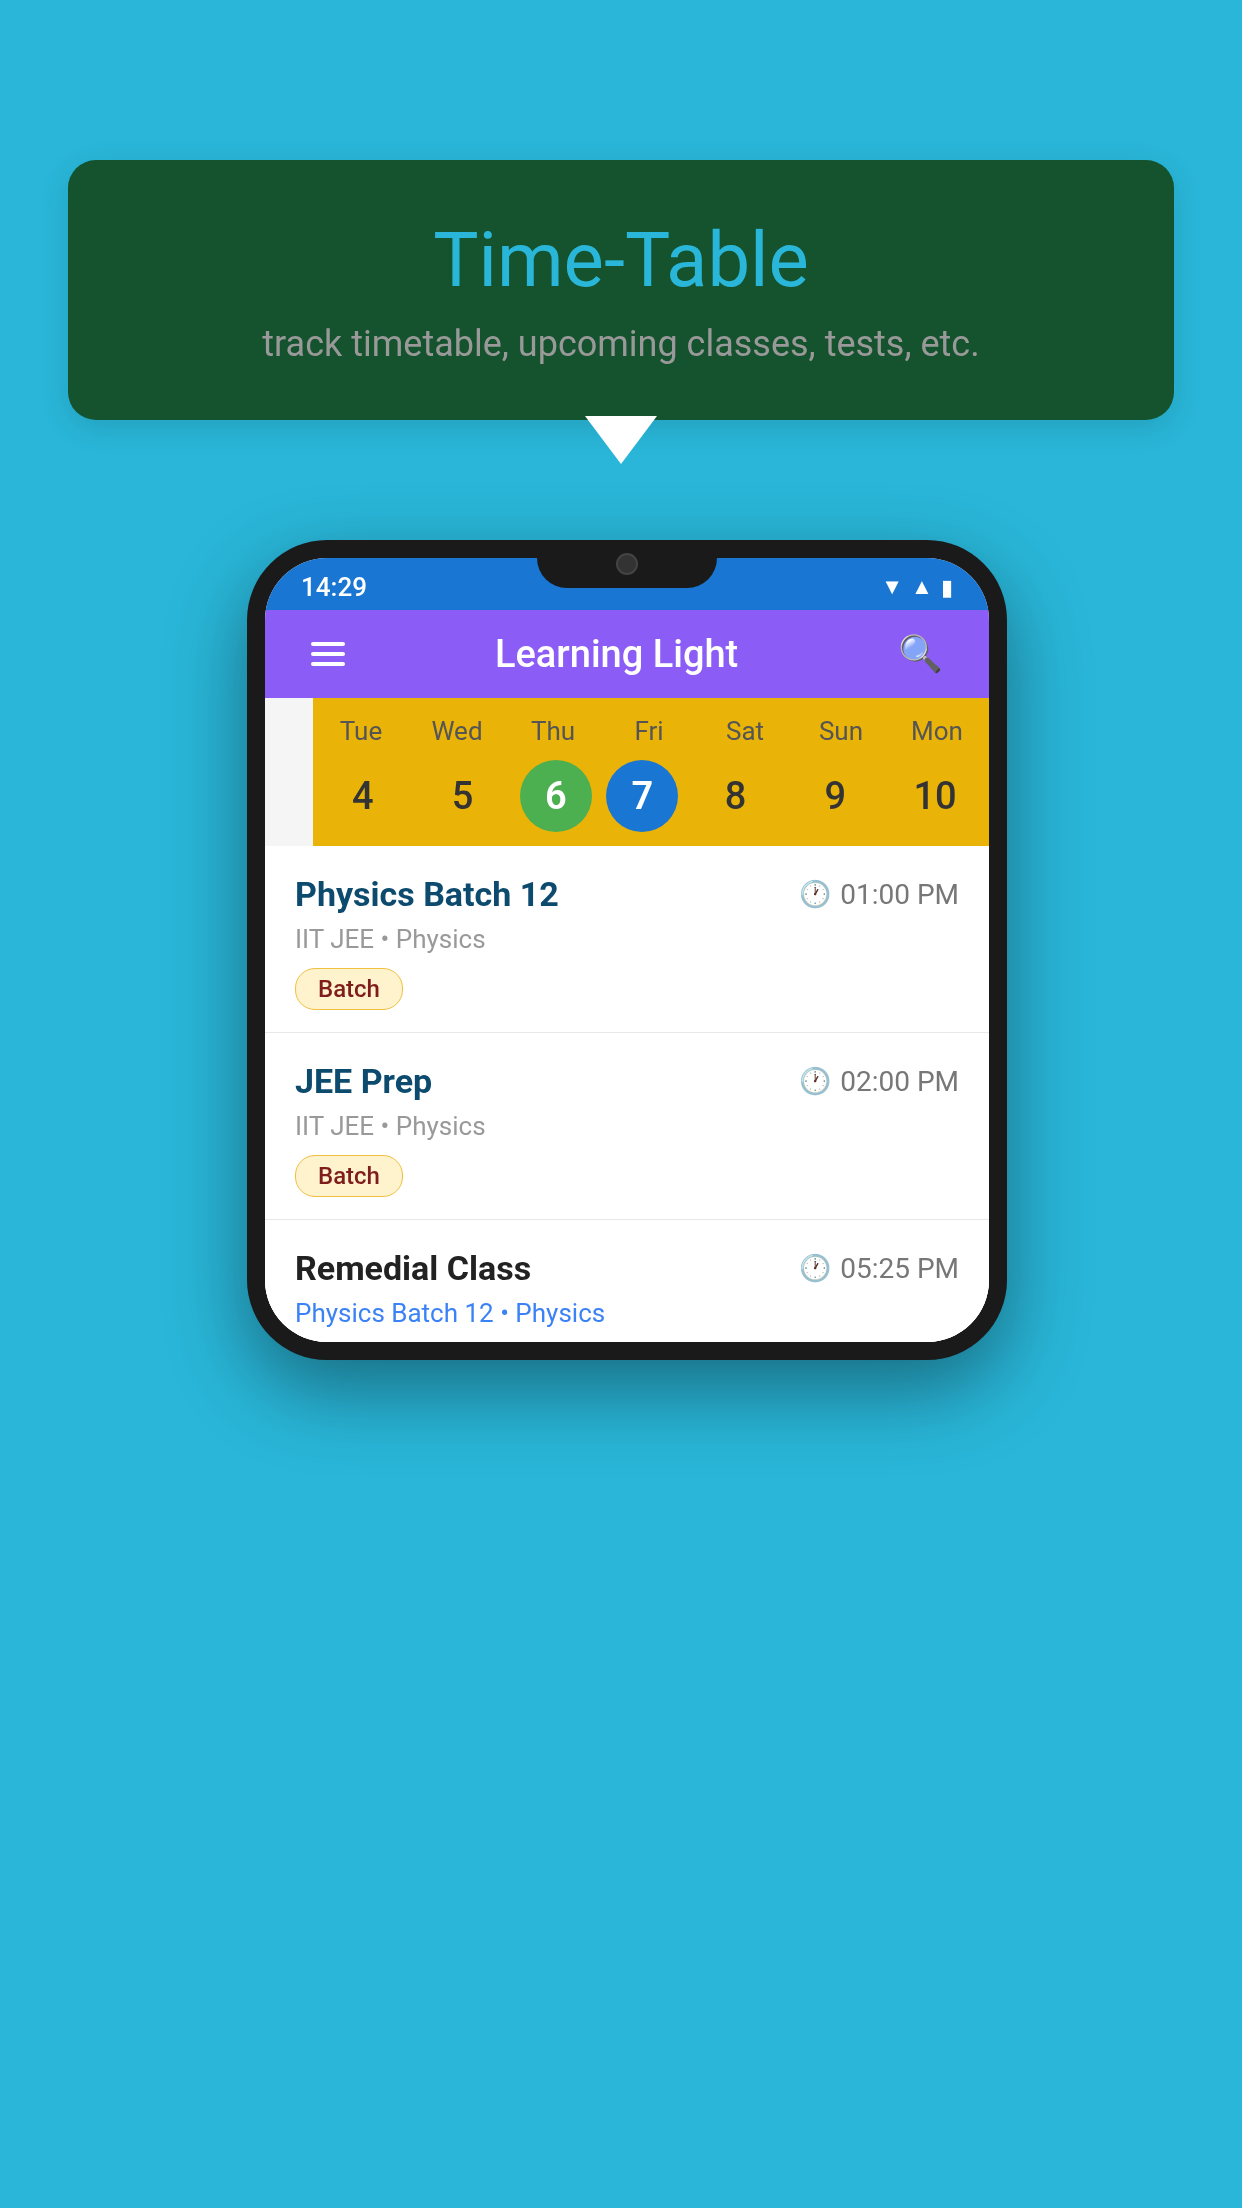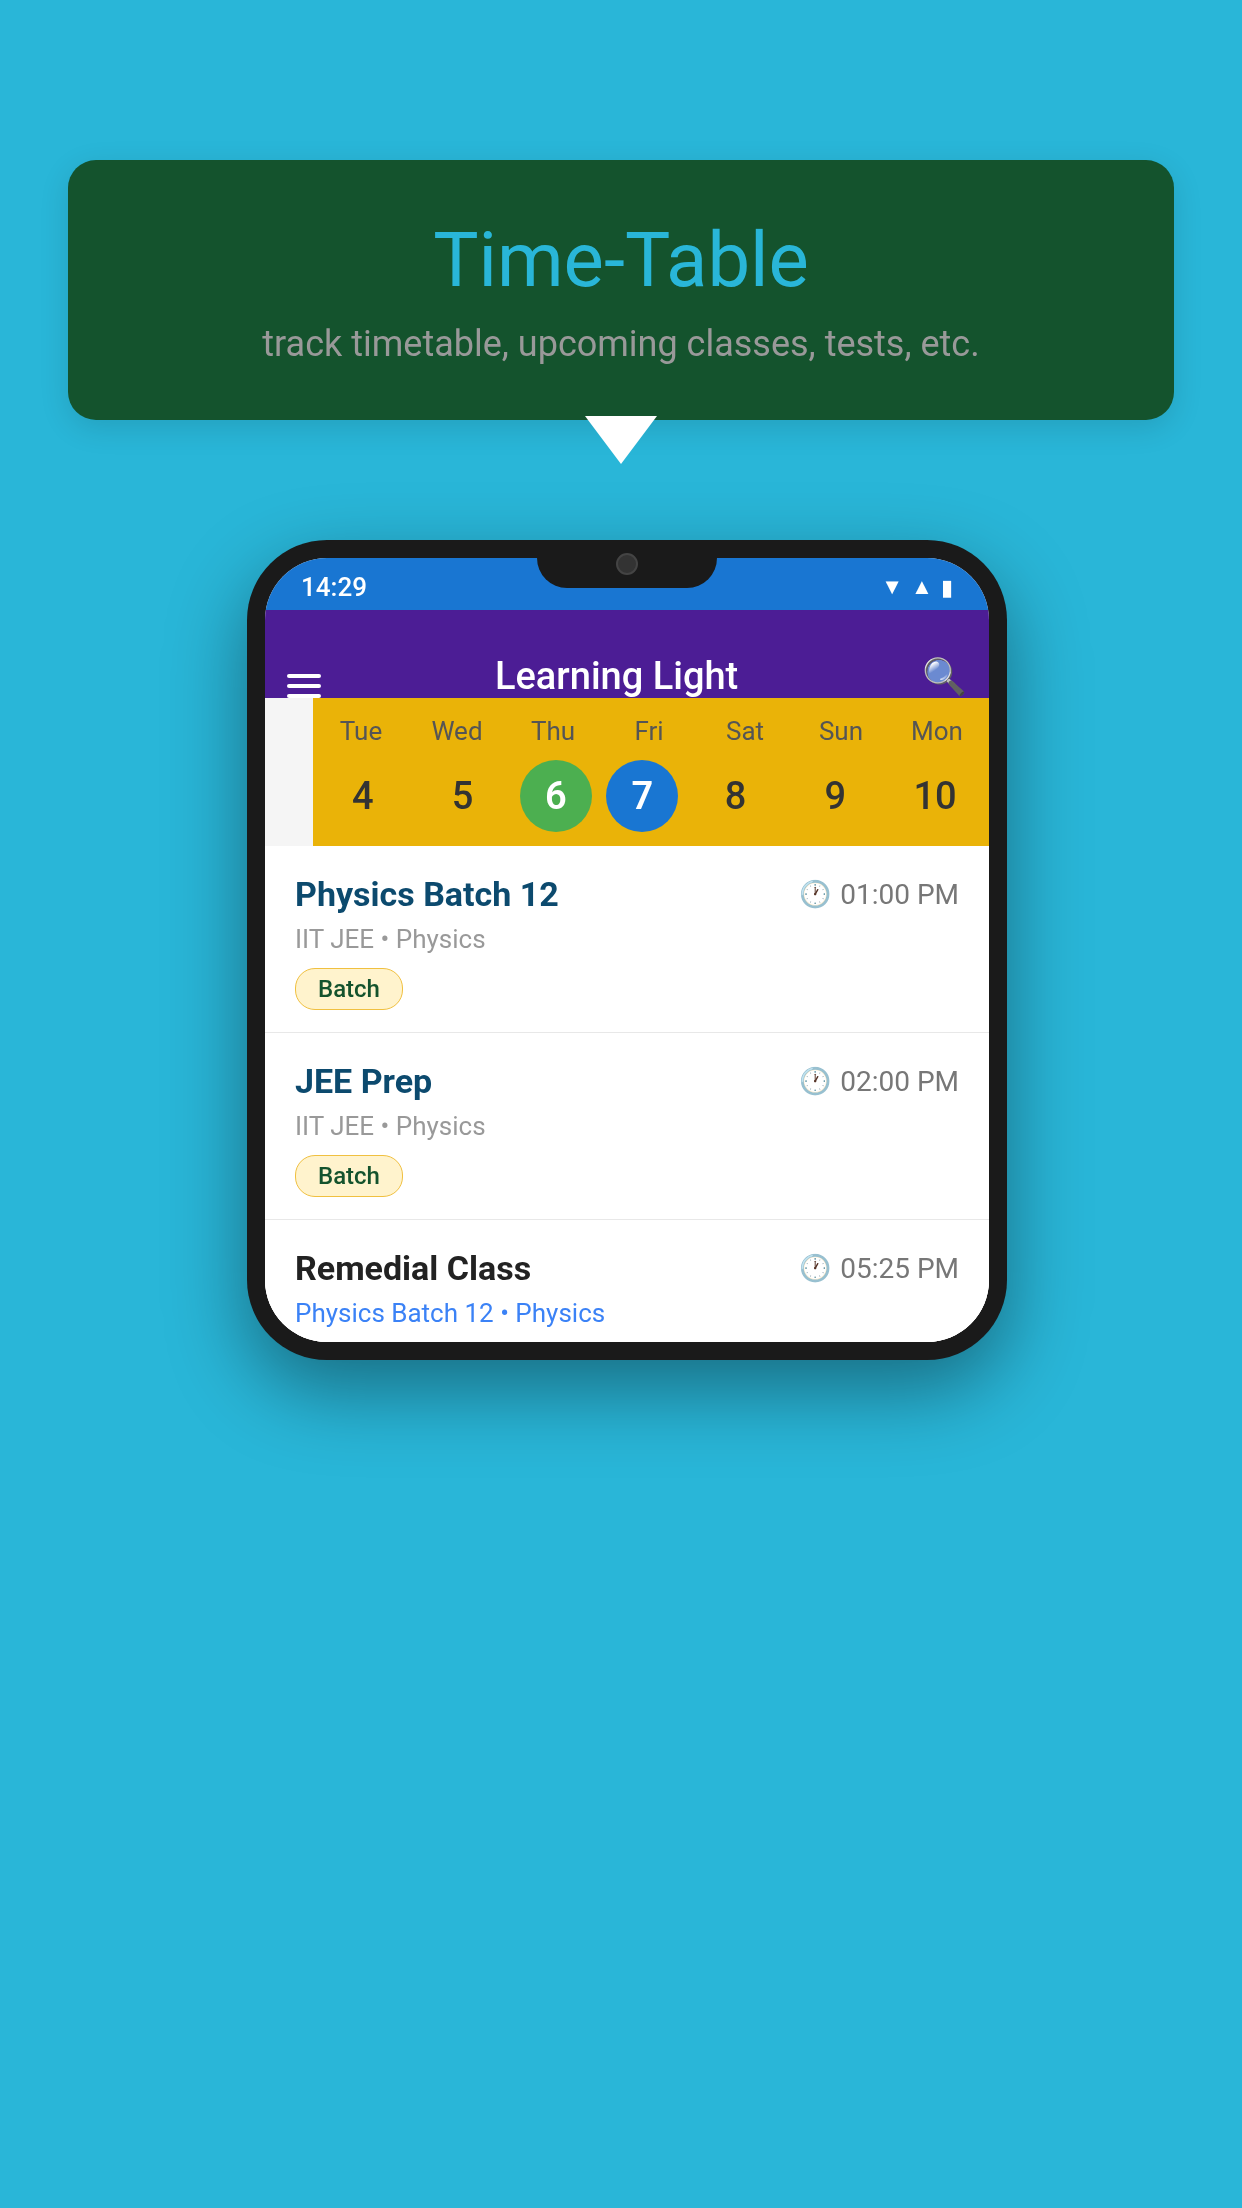--- a/index.html
+++ b/index.html
@@ -126,25 +126,25 @@
       gap: 8px;
     }
 
     .wifi-icon, .signal-icon, .battery-icon {
       color: white;
       font-size: 22px;
     }
 
     
     .app-bar {
-      background: #4c1d95;
+      background: #8b5cf6;
       height: 88px;
       display: flex;
-      align-items: flex-end;
-      padding: 0 22px;
+      align-items: center;
+      padding: 0 46px;
       gap: 24px;
     }
 
     .hamburger-icon {
       color: white;
       font-size: 30px;
       display: flex;
       flex-direction: column;
       gap: 6px;
       cursor: pointer;
@@ -273,21 +273,21 @@
 
     .schedule-subtitle {
       font-size: 26px;
       color: #999;
       margin-bottom: 14px;
     }
 
     .batch-tag {
       display: inline-block;
       background: #fff3cd;
-      color: #14532d;
+      color: #7f1d1d;
       border: 1.5px solid #f0c040;
       border-radius: 20px;
       padding: 6px 22px;
       font-size: 24px;
       font-weight: 500;
     }
 
     .remedial-item {
       background: white;
       padding: 28px 30px 14px 30px;

